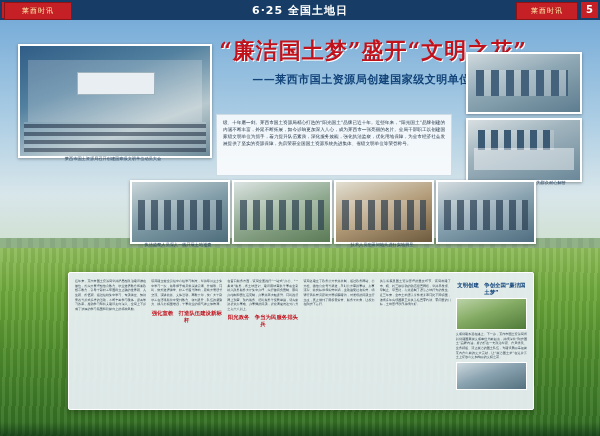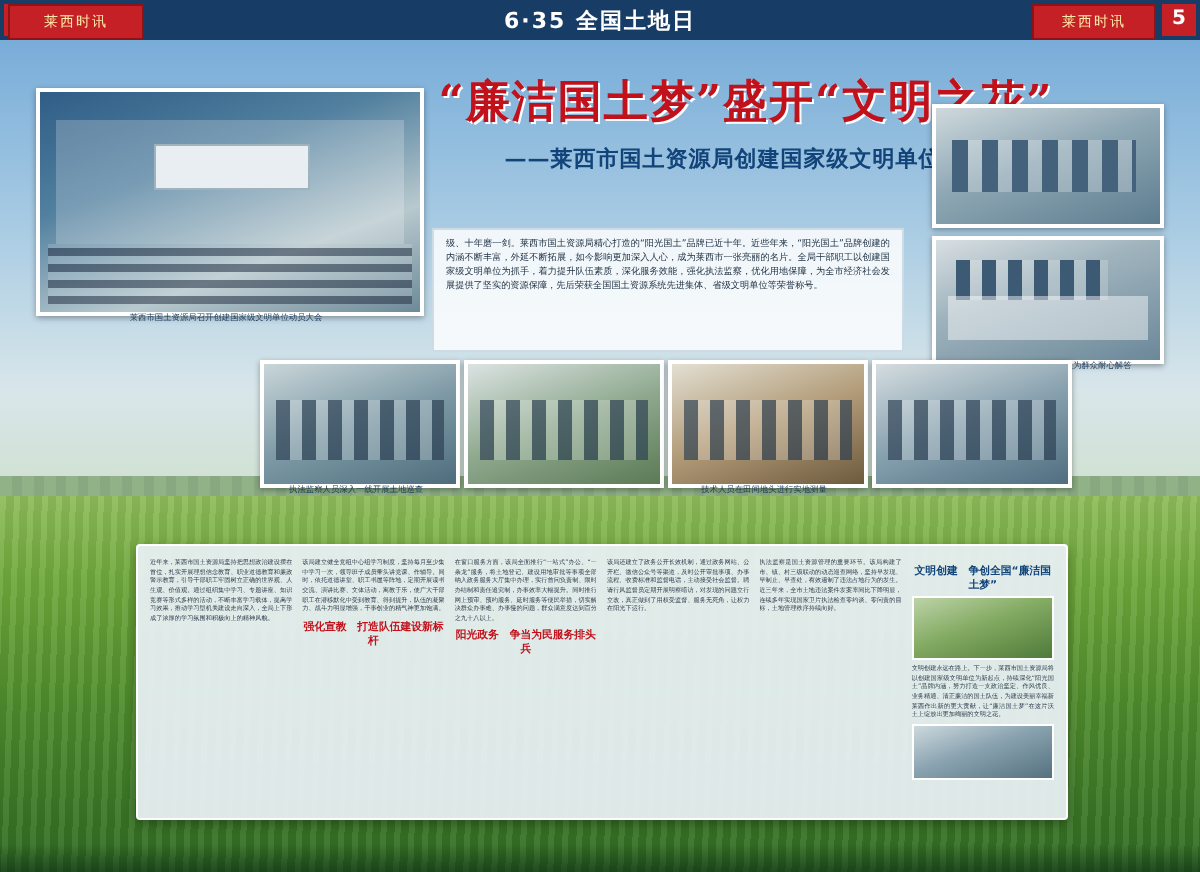--- a/index.html
+++ b/index.html
@@ -100,21 +100,21 @@
 
 <div class="page">
 
   <div class="sky"></div>
   <div class="horizon-trees"></div>
   <div class="field"></div>
 
   <div class="topbar">
     <div class="pagenum-l">4</div>
     <div class="masthead">莱西时讯</div>
-    <div class="title">6·35 全国土地日</div>
+    <div class="title">6·25 全国土地日</div>
     <div class="masthead-r">莱西时讯</div>
     <div class="pagenum">5</div>
   </div>
 
   <div class="board">
 
     <div class="headline">
       <div class="h1">“廉洁国土梦”盛开“文明之花”</div>
       <div class="h2">——莱西市国土资源局创建国家级文明单位纪实</div>
     </div>

